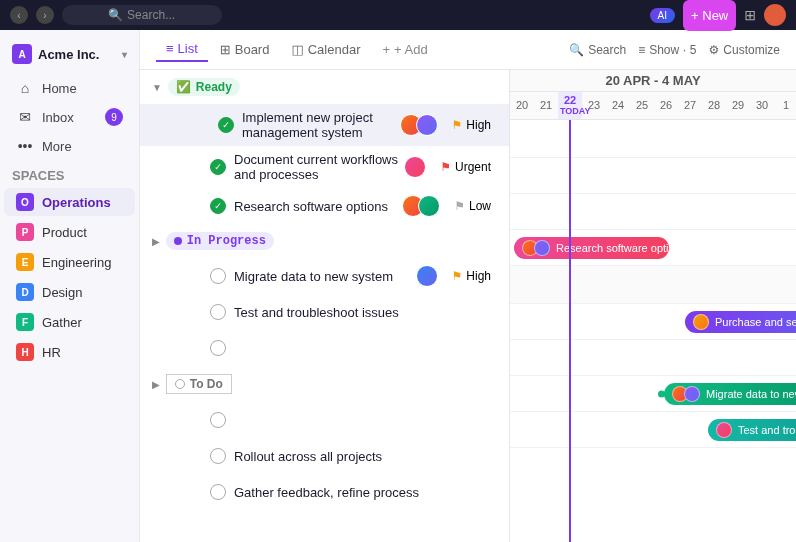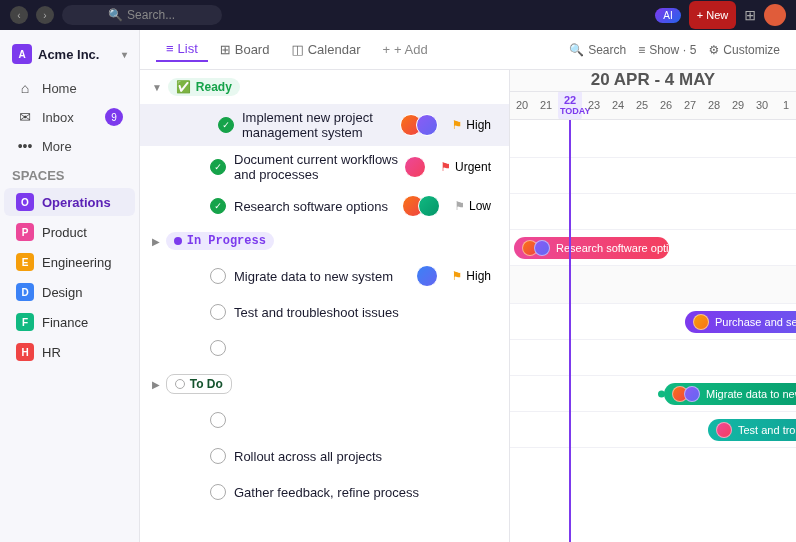--- a/index.html
+++ b/index.html
@@ -5,21 +5,21 @@
     * { margin: 0; padding: 0; box-sizing: border-box; }
     body { font-family: -apple-system, BlinkMacSystemFont, 'Segoe UI', sans-serif; font-size: 13px; background: #fff; display: flex; flex-direction: column; width: 796px; height: 542px; overflow: hidden; }
 
     
     .topbar { height: 30px; background: #1a1a2e; display: flex; align-items: center; justify-content: space-between; padding: 0 10px; }
     .topbar-left { display: flex; align-items: center; gap: 8px; }
     .topbar-nav-btn { width: 18px; height: 18px; border-radius: 50%; background: #444; display: flex; align-items: center; justify-content: center; color: #aaa; font-size: 10px; cursor: pointer; }
     .topbar-search { background: #2a2a3e; border-radius: 14px; padding: 3px 24px; color: #888; font-size: 12px; width: 160px; text-align: center; }
     .topbar-right { display: flex; align-items: center; gap: 8px; }
     .topbar-ai { background: linear-gradient(135deg, #7c3aed, #2563eb); border-radius: 10px; padding: 2px 8px; color: #fff; font-size: 10px; font-weight: 400; }
-    .topbar-new { background: #b91c1c; border-radius: 6px; padding: 8px 8px; color: #fff; font-size: 11px; cursor: pointer; }
+    .topbar-new { background: #d946ef; border-radius: 6px; padding: 8px 8px; color: #fff; font-size: 13px; cursor: pointer; }
     .topbar-grid { color: #aaa; font-size: 14px; }
     .topbar-avatar { width: 22px; height: 22px; border-radius: 50%; background: #e05c3a; }
 
     
     .main { display: flex; flex: 1; overflow: hidden; }
 
     
     .sidebar { width: 140px; background: #f7f7fb; border-right: 1px solid #e5e5ea; display: flex; flex-direction: column; padding: 8px 0; overflow-y: auto; }
     .sidebar-brand { display: flex; align-items: center; gap: 6px; padding: 6px 12px 10px; font-weight: 600; font-size: 13px; color: #1a1a2e; }
     .brand-icon { width: 20px; height: 20px; border-radius: 4px; background: #7c3aed; display: flex; align-items: center; justify-content: center; color: #fff; font-size: 10px; font-weight: 700; }
@@ -49,21 +49,21 @@
 
     
     .task-list { width: 370px; overflow-y: auto; border-right: 1px solid #e5e5ea; }
 
     
     .section-header { display: flex; align-items: center; gap: 6px; padding: 8px 12px; cursor: pointer; }
     .section-toggle { color: #888; font-size: 10px; }
     .section-badge { display: flex; align-items: center; gap: 5px; padding: 2px 8px; border-radius: 12px; font-size: 12px; font-weight: 600; }
     .section-badge.ready { background: #e8f8f0; color: #16a34a; }
     .section-badge.inprogress { background: #ede9fe; color: #7c3aed; font-family: Liberation Mono, monospace; }
-    .section-badge.todo { border: 1.5px solid #ccc; color: #14532d; background: #fff; border-radius: 8px; }
+    .section-badge.todo { border: 1.5px solid #ccc; color: #737373; background: #fff; border-radius: 0; }
     .section-dot { width: 8px; height: 8px; border-radius: 50%; }
     .section-dot.purple { background: #7c3aed; }
 
     
     .task-row { display: flex; align-items: center; padding: 6px 12px 6px 30px; gap: 8px; cursor: pointer; min-height: 36px; }
     .task-row.highlighted { background: #f0f0f8; }
     .task-checkbox { width: 16px; height: 16px; border-radius: 50%; border: 1.5px solid #ccc; flex-shrink: 0; display: flex; align-items: center; justify-content: center; }
     .task-checkbox.done { background: #16a34a; border-color: #16a34a; }
     .task-checkbox.done::after { content: '✓'; color: #fff; font-size: 9px; }
     .task-checkbox.circle-empty { border-radius: 50%; border: 1.5px solid #aaa; }
@@ -78,21 +78,21 @@
     .avatar-f { background: linear-gradient(135deg, #3b82f6, #6366f1); }
     .priority-badge { display: flex; align-items: center; gap: 4px; font-size: 12px; padding: 2px 6px; }
     .priority-flag { font-size: 12px; }
     .flag-yellow { color: #f59e0b; }
     .flag-red { color: #ef4444; }
     .flag-gray { color: #aaa; }
 
     
     .gantt-panel { flex: 1; overflow: hidden; display: flex; flex-direction: column; background: #fff; }
     .gantt-header { height: 50px; border-bottom: 1px solid #e5e5ea; display: flex; flex-direction: column; }
-    .gantt-dates-top { height: 22px; display: flex; align-items: center; justify-content: center; font-size: 17px; color: #555; font-weight: 600; border-bottom: 1px solid #e5e5ea; background: #fafafa; }
+    .gantt-dates-top { height: 22px; display: flex; align-items: center; justify-content: center; font-size: 13px; color: #555; font-weight: 600; border-bottom: 1px solid #e5e5ea; background: #fafafa; }
     .gantt-dates-row { display: flex; height: 28px; align-items: center; overflow: hidden; background: #fafafa; }
     .gantt-date-cell { flex: 1; text-align: center; font-size: 11px; color: #666; padding: 4px 2px; min-width: 24px; }
     .gantt-date-cell.today { color: #7c3aed; font-weight: 700; background: #ede9fe; border-radius: 4px; }
     .today-label { font-size: 9px; color: #7c3aed; display: block; }
     .gantt-body { flex: 1; position: relative; overflow: hidden; }
     .gantt-row { height: 36px; border-bottom: 1px solid #f0f0f5; position: relative; }
     .gantt-row.section-row { height: 38px; background: #fafafa; }
     .gantt-bar { position: absolute; height: 22px; border-radius: 11px; top: 7px; display: flex; align-items: center; padding: 0 8px; font-size: 11px; color: #fff; font-weight: 500; white-space: nowrap; overflow: hidden; }
     .bar-avatars { display: flex; margin-right: 6px; }
     .bar-avatar { width: 16px; height: 16px; border-radius: 50%; border: 1px solid rgba(255,255,255,0.5); margin-left: -4px; }
@@ -158,21 +158,21 @@
     <div class="sidebar-space-item">
       <div class="space-dot" style="background:#f59e0b;">E</div>
       <span>Engineering</span>
     </div>
     <div class="sidebar-space-item">
       <div class="space-dot" style="background:#3b82f6;">D</div>
       <span>Design</span>
     </div>
     <div class="sidebar-space-item">
       <div class="space-dot" style="background:#10b981;">F</div>
-      <span>Finance</span>
+      <span>Gather</span>
     </div>
     <div class="sidebar-space-item">
       <div class="space-dot" style="background:#ef4444;">H</div>
       <span>HR</span>
     </div>
 
   </div>
 
   <div class="content">
 

